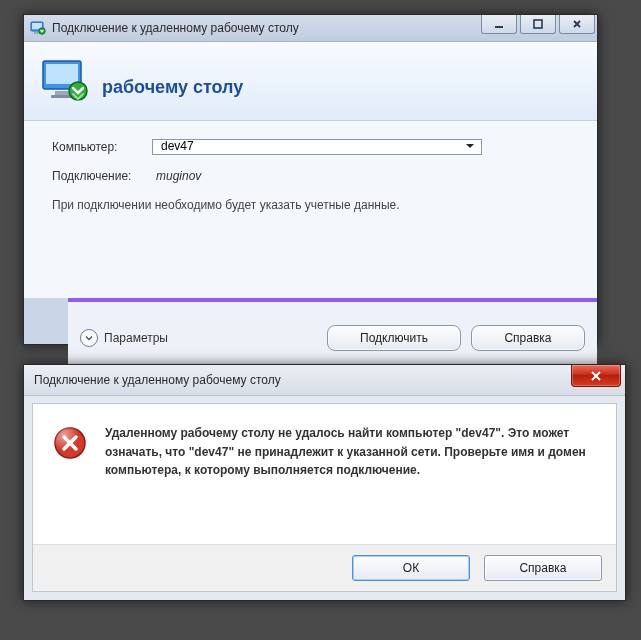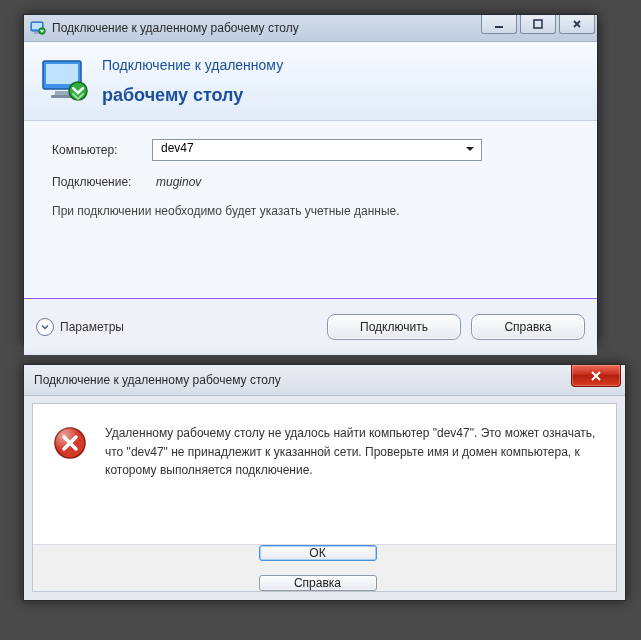--- a/index.html
+++ b/index.html
@@ -81,47 +81,48 @@
     background: #f4f7fb;
     padding: 18px 22px 12px 28px;
     height: calc(100% - 26px - 78px - 48px);
     box-sizing: border-box;
     color: #333;
   }
   .row { display: flex; align-items: center; margin-bottom: 14px; }
   .row .lbl { width: 100px; }
   .combo {
     flex: 1;
-    height: 22px;
+    height: 16px;
     border: 1px solid #8a97a8;
     background: #fff;
     display: flex;
-    align-items: flex-start;
+    align-items: flex-end;
     padding: 0 6px;
     position: relative;
     max-width: 330px;
     box-sizing: border-box;
   }
   .combo input {
     border: none; outline: none; width: 100%; font-family: inherit; font-size: 12px;
     background: transparent;
   }
   .combo .drop {
     position: absolute; right: 6px; top: 50%; transform: translateY(-50%);
   }
   .hint { color: #444; line-height: 1.45; margin-top: 10px; }
 
   .win1 .footer {
     height: 48px;
     background: #eef2f8;
-    border-top: 1px solid #8b5cf6;
+    border-top: 4px solid #8b5cf6;
     display: flex;
     align-items: center;
-    padding: 4px 12px;
+    padding: 12px 12px;
     gap: 10px;
+    margin-left: 44px;
   }
   .expander {
     display: flex; align-items: center; gap: 6px; color: #333;
   }
   .expander .circle {
     width: 16px; height: 16px; border-radius: 50%;
     border: 1px solid #6b7b90; background: #fff;
     display: flex; align-items: center; justify-content: center;
   }
   .spacer { flex: 1; }
@@ -170,31 +171,32 @@
   .win2 .client {
     position: absolute;
     left: 8px; right: 8px; top: 38px; bottom: 8px;
     background: #fff;
     border: 1px solid #bfc7d1;
   }
   .win2 .msg-area {
     display: flex;
     padding: 20px 20px 0 20px;
     gap: 18px;
+    font-weight: bold;
   }
   .err-icon { width: 34px; height: 34px; flex: 0 0 auto; margin-top: 2px;}
   .msg-text { color: #333; line-height: 1.55; font-size: 12px; }
   .win2 .dlg-footer {
     position: absolute;
     left: 0; right: 0; bottom: 0;
     height: 46px;
     background: #f0f0f0;
     border-top: 1px solid #d9dde3;
     display: flex; align-items: center; justify-content: flex-end;
-    gap: 14px; padding-right: 14px; flex-direction: column;
+    gap: 14px; padding-right: 14px;
   }
   .btn2 {
     height: 24px; min-width: 88px;
     border: 1px solid #8b98a9;
     background: linear-gradient(#fdfdfd, #e6ebf2);
     border-radius: 3px;
     display: flex; align-items: center; justify-content: center;
     padding: 0 14px; color: #222;
     box-shadow: inset 0 0 0 1px rgba(255,255,255,.7);
   }
@@ -243,21 +245,20 @@
         <rect x="3" y="4" width="38" height="28" rx="2" fill="#3e93ea" stroke="#1c5aa6" stroke-width="1.5"></rect>
         <rect x="6" y="7" width="32" height="20" fill="#bfe2ff"></rect>
         <rect x="15" y="34" width="14" height="4" fill="#9aa9bb"></rect>
         <rect x="11" y="38" width="22" height="3" rx="1" fill="#7f8da0"></rect>
         <circle cx="38" cy="34" r="9" fill="#2fae3c" stroke="#0e6b18" stroke-width="1.5"></circle>
         <path d="M33 31 L38 36 L43 31" stroke="#fff" stroke-width="2.5" fill="none" stroke-linecap="round"></path>
         <path d="M33 37 L38 42 L43 37" stroke="#cdeccc" stroke-width="2" fill="none" stroke-linecap="round" opacity=".7"></path>
       </svg>
     </span>
     <div class="h-lines">
-      <div class="h1">Подключение к удаленному</div>
       <div class="h2">рабочему столу</div>
     </div>
   </div>
 
   <div class="body">
     <div class="row">
       <span class="lbl">Компьютер:</span>
       <div class="combo">
         <input value="dev47" style="">
         <span class="drop">

